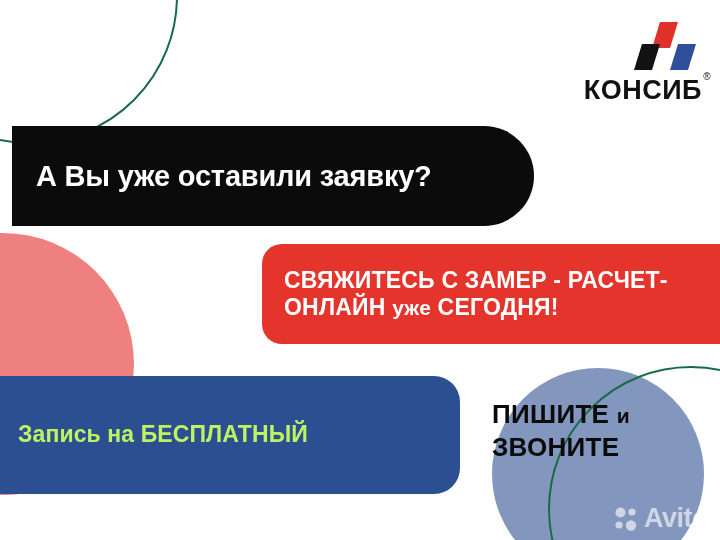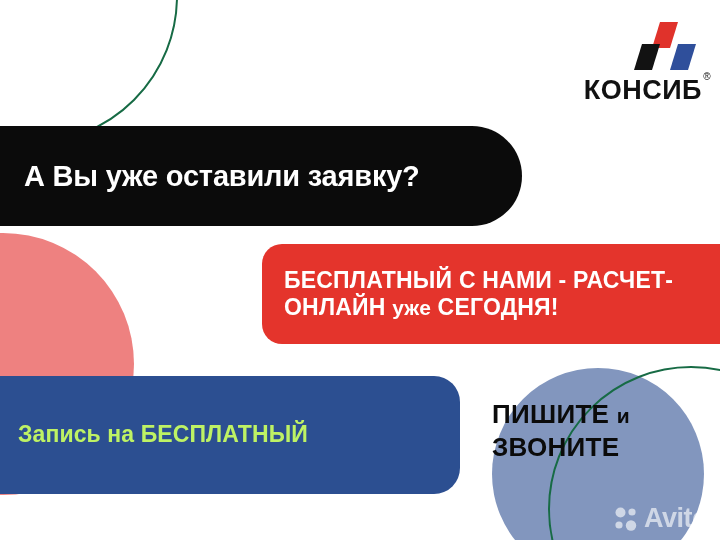--- a/index.html
+++ b/index.html
@@ -102,21 +102,21 @@
     display: flex;
     align-items: center;
     box-sizing: border-box;
   }
   .msg-text {
     font-weight: bold;
     line-height: 1.18;
   }
 
   #banner-question {
-    left: 0;
+    left: 12px;
     top: 126px;
     width: 522px;
     height: 100px;
     background: #0B0B0B;
     border-radius: 0 50px 50px 0;
     padding-left: 24px;
     padding-right: 28px;
   }
   #banner-question .msg-text {
     color: #ffffff;
@@ -210,21 +210,21 @@
       <span id="logo-registered">®</span>
     </div>
   </div>
 
   <div class="msg" id="banner-question">
     <div class="msg-text">А Вы уже оставили заявку?</div>
   </div>
 
   <div class="msg" id="banner-contact">
     <div class="msg-text">
-      <span>БЕСПЛАТНЫЙ С НАМИ - РАСЧЕТ-</span><br>
+      <span>СВЯЖИТЕСЬ С ЗАМЕР - РАСЧЕТ-</span><br>
       <span>ОНЛАЙН </span><span class="lower-word">уже</span><span> СЕГОДНЯ!</span>
     </div>
   </div>
 
   <div class="msg" id="banner-measure">
     <div class="msg-text">
       <span>Запись на БЕСПЛАТНЫЙ</span><br>
     </div>
   </div>
 

